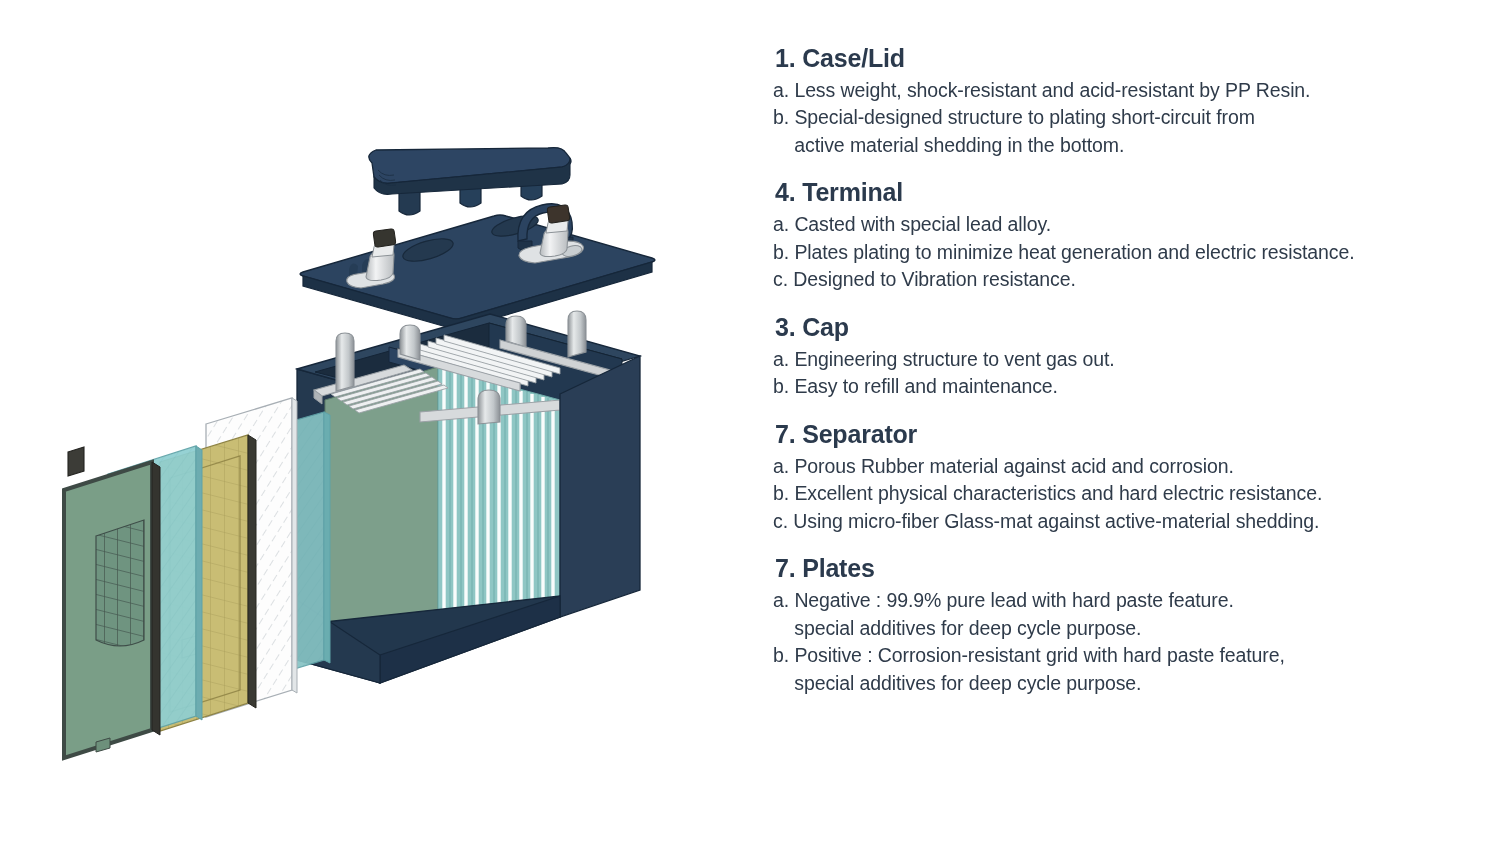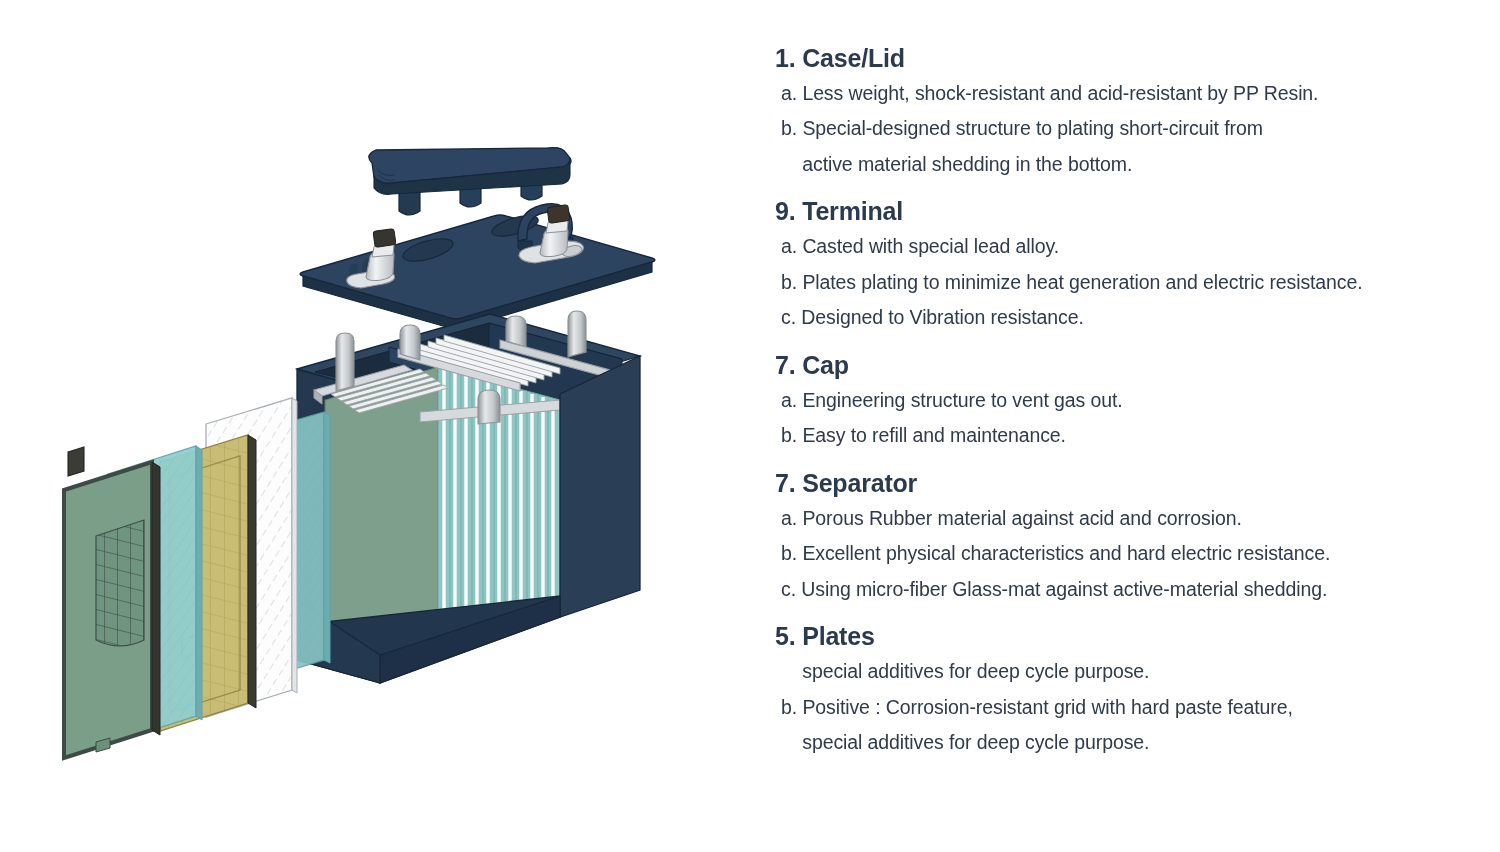--- a/index.html
+++ b/index.html
@@ -13,21 +13,21 @@
   #illus svg{display:block;width:760px;height:852px;}
 
   
   #panel{position:absolute;left:760px;top:0;width:740px;height:852px;
          padding:44px 18px 0 13px;box-sizing:border-box;}
   .sec{margin-bottom:19px;}
   .sec-title{font-size:25px;font-weight:bold;color:#2b3a4d;
              letter-spacing:-0.2px;margin:0 0 5px 2px;line-height:1.12;}
   .bullets{margin:0;padding:0;list-style:none;}
   .bullets li{font-size:19.5px;color:#2f3b4a;line-height:1.41;
-              margin:8px;white-space:pre;letter-spacing:-0.1px;}
+              margin:0;white-space:pre;letter-spacing:-0.1px;}
   .sec:last-child{margin-bottom:0;}
 </style>
 </head>
 <body>
 
 <div id="page">
 
   <div id="illus">
   <svg viewBox="0 0 760 852" xmlns="http://www.w3.org/2000/svg">
     <defs>
@@ -267,48 +267,49 @@
     <div class="sec">
       <div class="sec-title">1. Case/Lid</div>
       <ul class="bullets">
         <li>a. Less weight, shock-resistant and acid-resistant by PP Resin.</li>
         <li>b. Special-designed structure to plating short-circuit from</li>
         <li>    active material shedding in the bottom.</li>
       </ul>
     </div>
 
     <div class="sec">
-      <div class="sec-title">9. Terminal</div>
+      <div class="sec-title">4. Terminal</div>
       <ul class="bullets">
         <li>a. Casted with special lead alloy.</li>
         <li>b. Plates plating to minimize heat generation and electric resistance.</li>
         <li>c. Designed to Vibration resistance.</li>
       </ul>
     </div>
 
     <div class="sec">
-      <div class="sec-title">7. Cap</div>
+      <div class="sec-title">3. Cap</div>
       <ul class="bullets">
         <li>a. Engineering structure to vent gas out.</li>
         <li>b. Easy to refill and maintenance.</li>
       </ul>
     </div>
 
     <div class="sec">
       <div class="sec-title">7. Separator</div>
       <ul class="bullets">
         <li>a. Porous Rubber material against acid and corrosion.</li>
         <li>b. Excellent physical characteristics and hard electric resistance.</li>
         <li>c. Using micro-fiber Glass-mat against active-material shedding.</li>
       </ul>
     </div>
 
     <div class="sec">
-      <div class="sec-title">5. Plates</div>
-      <ul class="bullets">
+      <div class="sec-title">7. Plates</div>
+      <ul class="bullets">
+        <li>a. Negative : 99.9% pure lead with hard paste feature.</li>
         <li>    special additives for deep cycle purpose.</li>
         <li>b. Positive : Corrosion-resistant grid with hard paste feature,</li>
         <li>    special additives for deep cycle purpose.</li>
       </ul>
     </div>
 
   </div>
 </div>
 
 </body></html>

